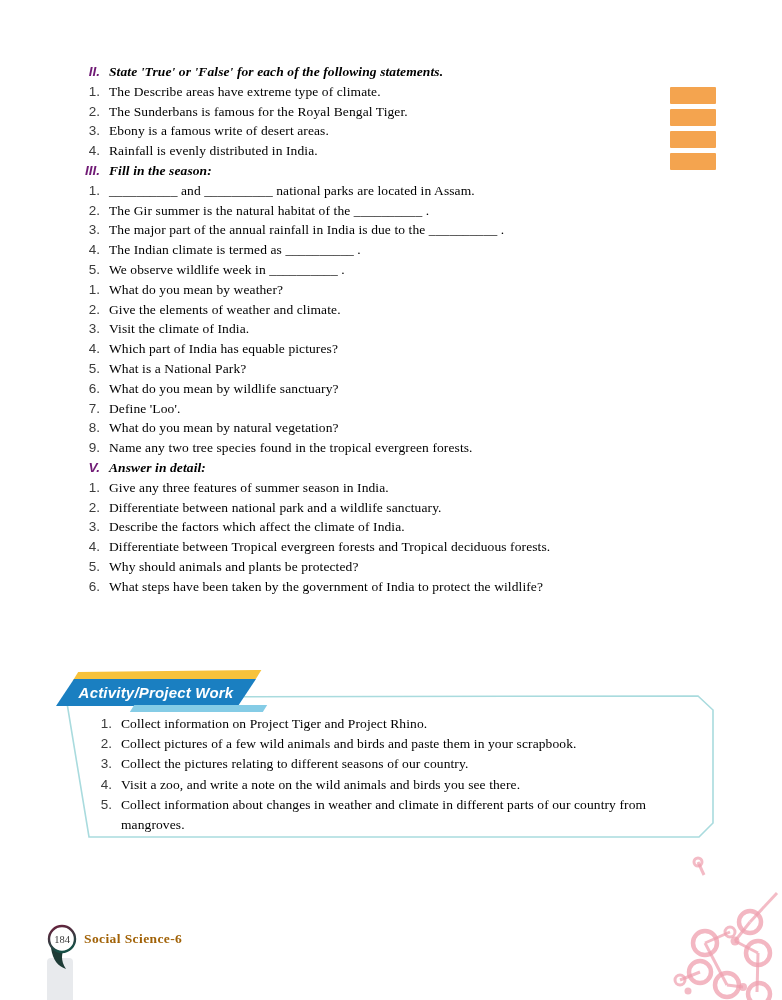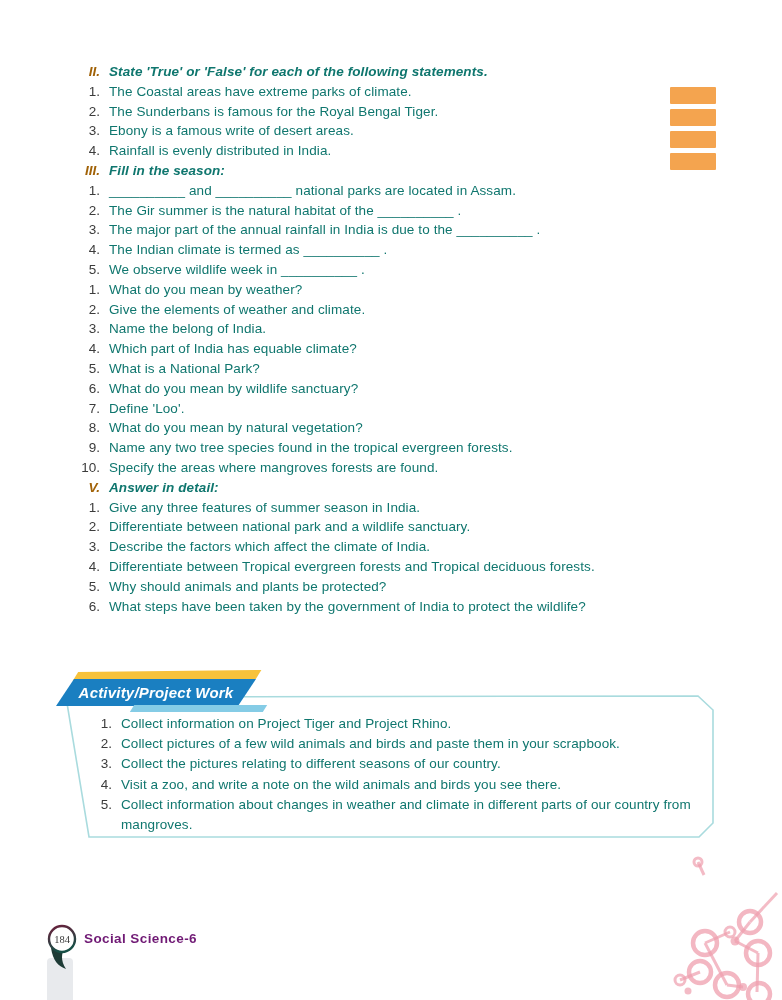--- a/index.html
+++ b/index.html
@@ -5,23 +5,23 @@
   html,body{margin:0;padding:0;background:#dcdcdc;}
   .page{
     position:relative;width:782px;height:1000px;background:#ffffff;
     margin:0 auto;overflow:hidden;
     font-family:"Liberation Sans", sans-serif;color:#3c3c3c;
   }
   
   .content{position:absolute;left:68px;top:62px;width:650px;}
   .q-row{display:flex;line-height:19.8px;font-size:13.5px;}
   .q-num{flex:0 0 32px;text-align:right;padding-right:9px;color:#3c3c3c;}
-  .q-text{flex:1;color:#0f766e;letter-spacing:.1px;}
+  .q-text{flex:1;color:#000000;letter-spacing:.1px;font-family:Liberation Serif, serif;}
   .sec-header{display:flex;line-height:19.8px;font-size:13.5px;font-weight:bold;font-style:italic;color:#1e1e1e;}
-  .sec-header .q-num{font-weight:bold;color:#a16207;}
+  .sec-header .q-num{font-weight:bold;color:#701a75;}
   
   .bars{position:absolute;left:670px;top:87px;}
   .bar{width:46px;height:17px;background:var(--orange,#F4A44F);margin-bottom:5px;border-radius:1px;}
   
   .activity-box-svg{position:absolute;left:0;top:660px;width:782px;height:190px;}
   .banner-yellow{position:absolute;left:76px;top:671px;width:182px;height:9px;
     background:var(--yellow,#F7C23B);transform:skewX(-32deg) rotate(-0.6deg);}
   .banner-blue{position:absolute;left:56px;top:679px;width:200px;height:27px;
     background:var(--banner-blue,#1A7FC1);
     clip-path:polygon(9% 0%,100% 0%,91% 100%,0% 100%);
@@ -30,22 +30,22 @@
   .banner-lightblue{position:absolute;left:132px;top:705px;width:133px;height:7px;
     background:var(--strip-blue,#85CCE6);transform:skewX(-32deg);}
   .activity-list{position:absolute;left:88px;top:714px;width:614px;}
   .activity-list .q-row{line-height:20.2px;}
   .activity-list .q-num{flex:0 0 24px;}
   .activity-list .q-row{margin-bottom:0;}
   
   .ribbon{position:absolute;left:47px;top:958px;width:26px;height:42px;
     background:#E8EAED;border-radius:4px 4px 0 0;}
   .pin{position:absolute;left:42px;top:920px;width:46px;height:54px;}
-  .book-title{position:absolute;left:84px;top:931px;font-family:Liberation Sans, sans-serif;
-    font-size:13.5px;font-weight:600;color:#701a75;letter-spacing:.4px;}
+  .book-title{position:absolute;left:84px;top:931px;font-family:Liberation Serif, serif;
+    font-size:13.5px;font-weight:600;color:#a16207;letter-spacing:.4px;}
   .molecules{position:absolute;right:0;bottom:0;width:135px;height:145px;}
 </style>
 </head>
 <body>
 
 <div class="page">
 
   <div class="bars">
 
   <div class="bar"></div>
@@ -58,21 +58,21 @@
 
     <section>
       <div class="sec-header">
         <span class="q-num">II.</span>
         <span class="q-text">State 'True' or 'False' for each of the following statements.</span>
       </div>
       <div>
 
           <div class="q-row">
             <span class="q-num">1.</span>
-            <span class="q-text">The Coastal areas have extreme parks of climate.</span>
+            <span class="q-text">The Describe areas have extreme type of climate.</span>
           </div>
 
           <div class="q-row">
             <span class="q-num">2.</span>
             <span class="q-text">The Sunderbans is famous for the Royal Bengal Tiger.</span>
           </div>
 
           <div class="q-row">
             <span class="q-num">3.</span>
             <span class="q-text">Ebony is a famous write of desert areas.</span>
@@ -127,26 +127,26 @@
             <span class="q-text">What do you mean by weather?</span>
           </div>
 
           <div class="q-row">
             <span class="q-num">2.</span>
             <span class="q-text">Give the elements of weather and climate.</span>
           </div>
 
           <div class="q-row">
             <span class="q-num">3.</span>
-            <span class="q-text">Name the belong of India.</span>
+            <span class="q-text">Visit the climate of India.</span>
           </div>
 
           <div class="q-row">
             <span class="q-num">4.</span>
-            <span class="q-text">Which part of India has equable climate?</span>
+            <span class="q-text">Which part of India has equable pictures?</span>
           </div>
 
           <div class="q-row">
             <span class="q-num">5.</span>
             <span class="q-text">What is a National Park?</span>
           </div>
 
           <div class="q-row">
             <span class="q-num">6.</span>
             <span class="q-text">What do you mean by wildlife sanctuary?</span>
@@ -160,24 +160,20 @@
           <div class="q-row">
             <span class="q-num">8.</span>
             <span class="q-text">What do you mean by natural vegetation?</span>
           </div>
 
           <div class="q-row">
             <span class="q-num">9.</span>
             <span class="q-text">Name any two tree species found in the tropical evergreen forests.</span>
           </div>
 
-          <div class="q-row">
-            <span class="q-num">10.</span>
-            <span class="q-text">Specify the areas where mangroves forests are found.</span>
-          </div>
 
         </div>
     </section>
 
     <section>
       <div class="sec-header">
         <span class="q-num">V.</span>
         <span class="q-text">Answer in detail:</span>
       </div>
       <div>

